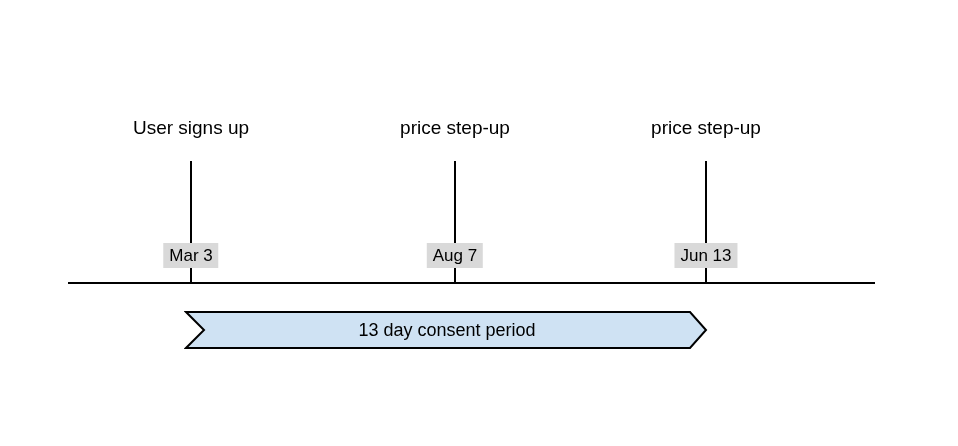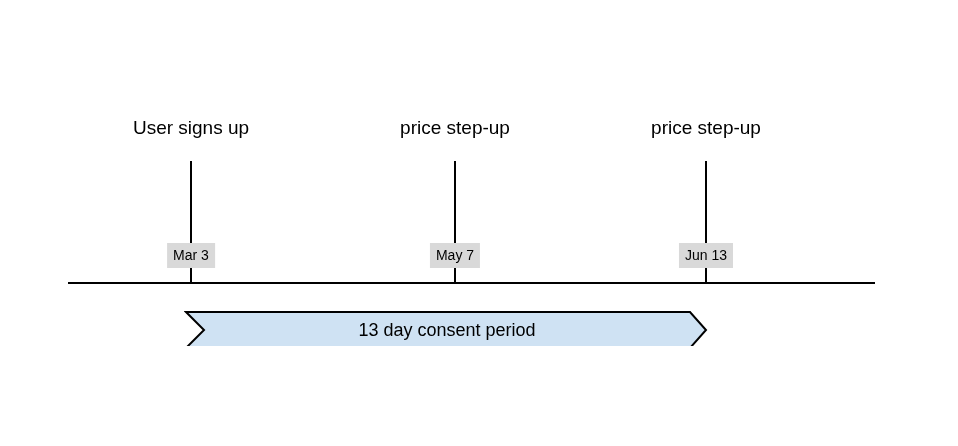--- a/index.html
+++ b/index.html
@@ -5,21 +5,21 @@
   html, body {
     margin: 0;
     padding: 0;
     background: #ffffff;
     font-family: "Liberation Sans", "DejaVu Sans", sans-serif;
     color: #000000;
   }
   .stage {
     position: relative;
     width: 958px;
-    height: 346px;
+    height: 446px;
     background: #ffffff;
     overflow: hidden;
   }
   
   .axis {
     position: absolute;
     left: 68px;
     top: 282px;
     width: 807px;
     height: 2px;
@@ -48,21 +48,21 @@
     width: 2px;
     height: 121px;
     background: var(--line, #000000);
   }
   .date-badge {
     position: absolute;
     top: 243px;
     left: var(--x);
     transform: translateX(-50%);
     background: var(--date-bg, #d9d9d9);
-    font-size: 14px;
+    font-size: 17px;
     line-height: 23px;
     padding: 1px 6px;
     white-space: nowrap;
     z-index: 2;
   }
   
   .banner-svg {
     position: absolute;
     left: 184px;
     top: 310px;
@@ -102,21 +102,21 @@
     </div>
     <div class="tick"></div>
     <div class="date-badge">Mar 3</div>
   </div>
 
   <div style="--x:455px">
     <div class="event-title">
       <div>price step-up</div>
     </div>
     <div class="tick"></div>
-    <div class="date-badge">May 7</div>
+    <div class="date-badge">Aug 7</div>
   </div>
 
   <div style="--x:706px">
     <div class="event-title">
       <div>price step-up</div>
     </div>
     <div class="tick"></div>
     <div class="date-badge">Jun 13</div>
   </div>
 

